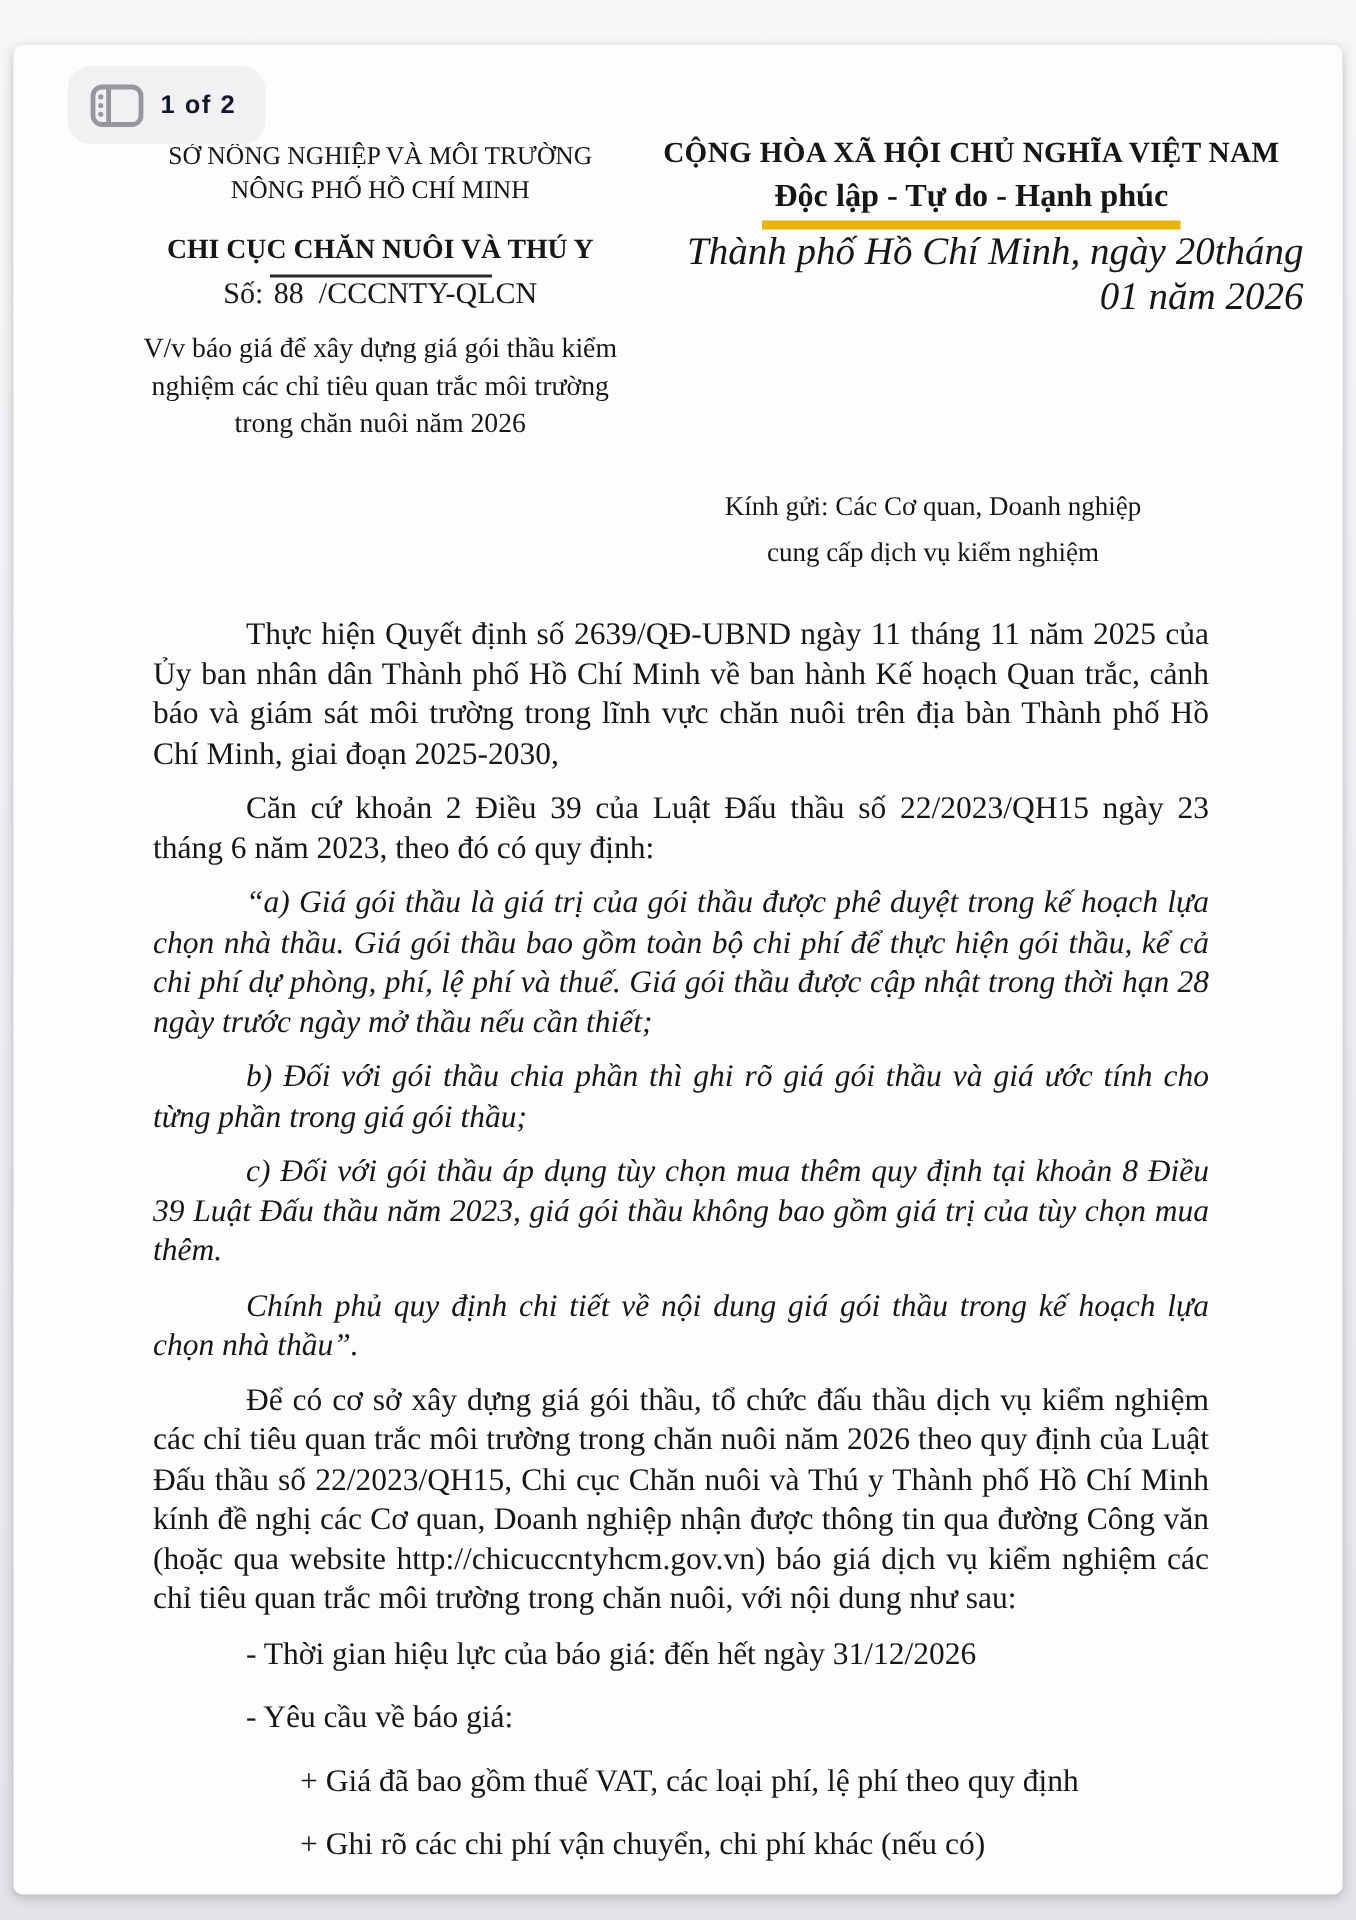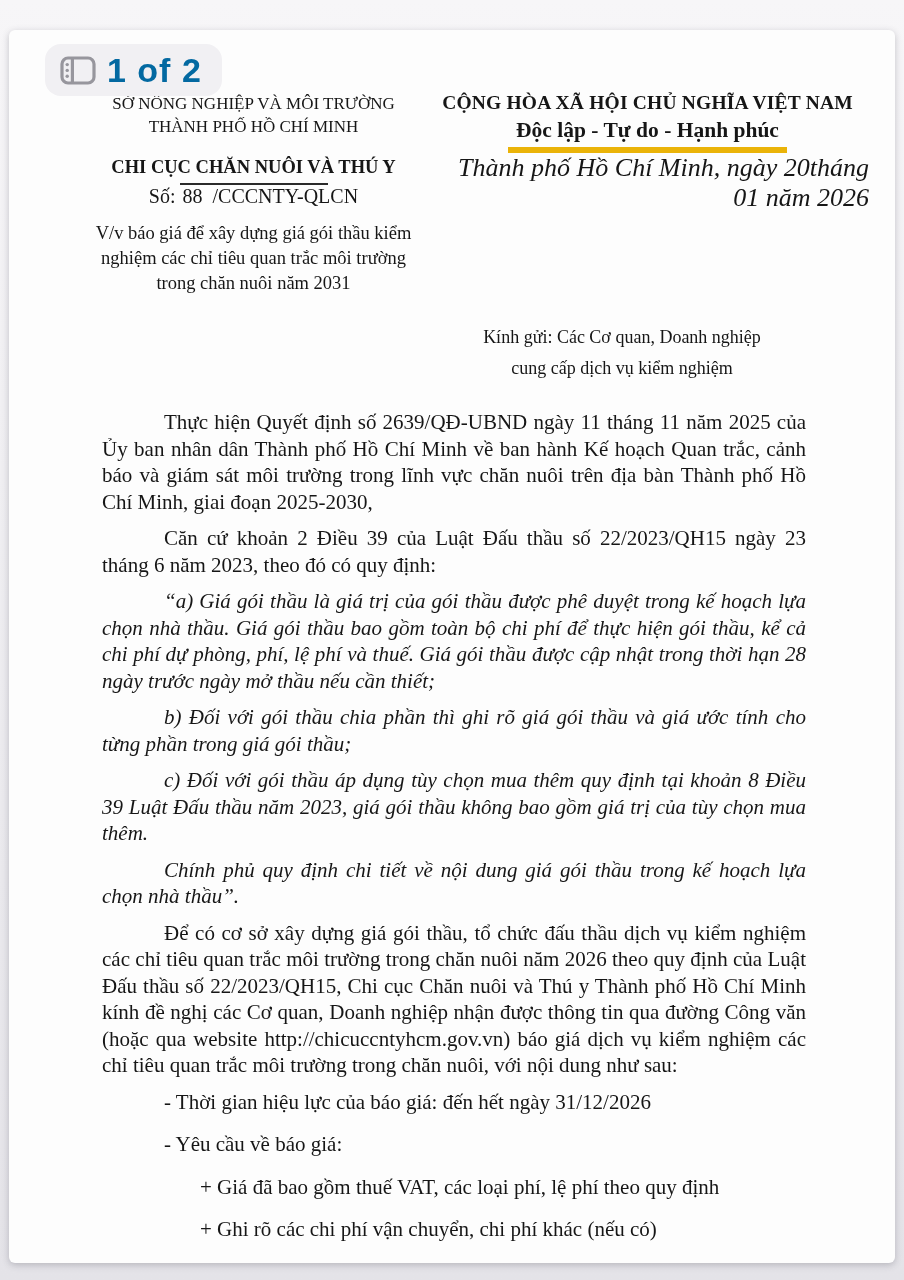--- a/index.html
+++ b/index.html
@@ -16,21 +16,21 @@
     overflow:hidden;
   }
   .badge {
     position:absolute; left:36px; top:14px; height:52px; z-index:5;
     background:#f1f0f3; border-radius:16px;
     display:flex; align-items:center; gap:11px; padding:0 20px 0 15px;
     cursor:pointer;
   }
   .badge-text {
     font-family:"Liberation Sans", sans-serif; font-weight:bold;
-    font-size:34px; color:#0369a1; letter-spacing:1px;
+    font-size:17px; color:#0f172a; letter-spacing:1px;
   }
   .header { display:flex; padding-top:62px; position:relative; z-index:1; }
   .h-left  { width:345px; margin-left:72px; text-align:center; flex:none; }
   .h-right { flex:1; text-align:center; padding-right:26px; }
   .org-line   { font-size:17px; line-height:23px; }
   .org-name   { font-size:18.5px; line-height:24px; font-weight:bold; margin-top:17px; }
   .org-underline { width:148px; height:2px; background:#2a2a2a; margin:4px auto 0; }
   .doc-number { font-size:20px; }
   .doc-number .num { font-size:20px; margin:0 10px 0 7px; }
   .subject { width:330px; margin:13px auto 0; font-size:18.5px; line-height:25px; }
@@ -68,27 +68,27 @@
         <circle cx="7.2" cy="14.4" r="1.7" fill="#97969d"></circle>
         <circle cx="7.2" cy="20.2" r="1.7" fill="#97969d"></circle>
       </svg>
     </span>
     <span class="badge-text">1 of 2</span>
   </div>
 
   <div class="header">
     <div class="h-left">
       <div class="org-line">SỞ NÔNG NGHIỆP VÀ MÔI TRƯỜNG</div>
-      <div class="org-line">THÀNH PHỐ HỒ CHÍ MINH</div>
+      <div class="org-line">NÔNG PHỐ HỒ CHÍ MINH</div>
       <div class="org-name">CHI CỤC CHĂN NUÔI VÀ THÚ Y</div>
       <div class="org-underline"></div>
       <div class="doc-number">
         <span>Số:</span><span class="num">88</span><span>/CCCNTY-QLCN</span>
       </div>
-      <div class="subject">V/v báo giá để xây dựng giá gói thầu kiểm nghiệm các chỉ tiêu quan trắc môi trường trong chăn nuôi năm 2031</div>
+      <div class="subject">V/v báo giá để xây dựng giá gói thầu kiểm nghiệm các chỉ tiêu quan trắc môi trường trong chăn nuôi năm 2026</div>
     </div>
     <div class="h-right">
       <div class="nat-line1">CỘNG HÒA XÃ HỘI CHỦ NGHĨA VIỆT NAM</div>
       <div><span class="nat-line2">Độc lập - Tự do - Hạnh phúc</span></div>
       <div class="dateline">Thành phố Hồ Chí Minh, ngày 20tháng 01 năm 2026</div>
     </div>
   </div>
 
   <div class="salutation">
     <div>Kính gửi: Các Cơ quan, Doanh nghiệp</div>

